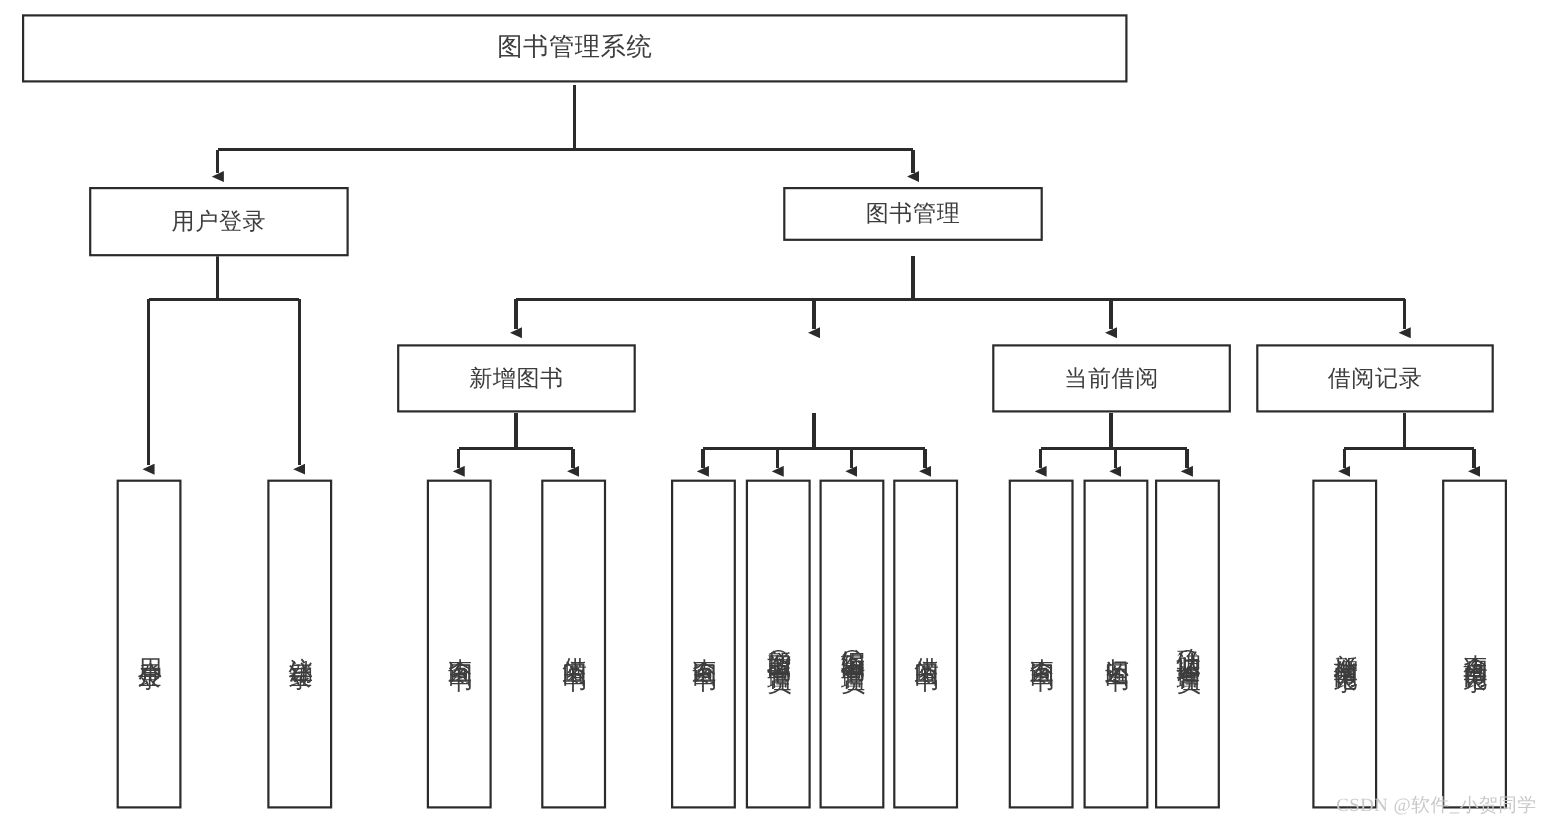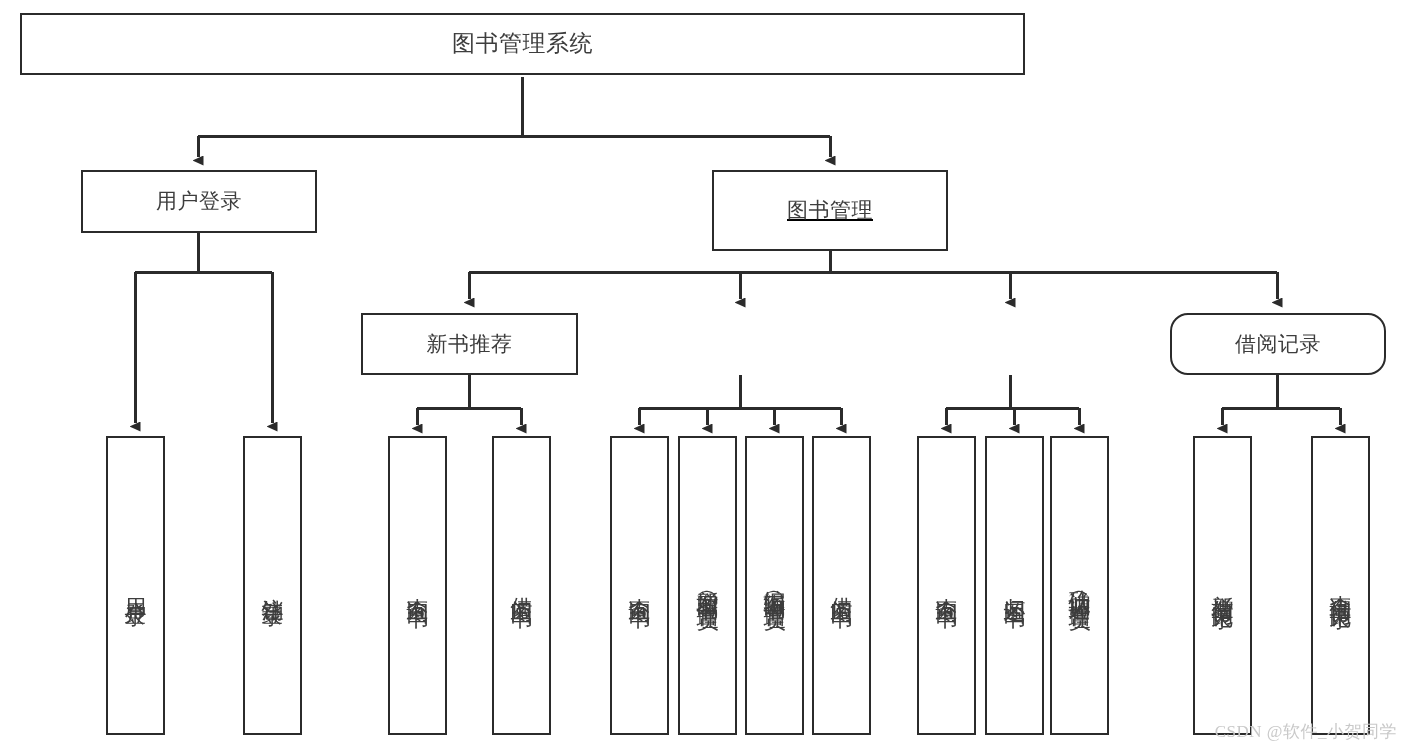--- a/index.html
+++ b/index.html
@@ -121,28 +121,31 @@
     </g>
   </svg>
 
   <div class="node root" style="left:20px; top:13px; width:1005px; height:62px;">
     <span class="node-label">图书管理系统</span>
   </div>
 
   <div class="node" style="left:81px; top:170px; width:236px; height:63px;">
     <span class="node-label">用户登录</span>
   </div>
-  <div class="node" style="left:712px; top:170px; width:236px; height:81px;text-decoration:underline;">
+  <div class="node" style="left:712px; top:170px; width:236px; height:49px;">
     <span class="node-label">图书管理</span>
   </div>
 
   <div class="node" style="left:361px; top:313px; width:217px; height:62px;">
-    <span class="node-label">新书推荐</span>
+    <span class="node-label">新增图书</span>
   </div>
-  <div class="node" style="left:1170px; top:313px; width:216px; height:62px;border-radius:18px;">
+  <div class="node" style="left:902px; top:313px; width:217px; height:62px;">
+    <span class="node-label">当前借阅</span>
+  </div>
+  <div class="node" style="left:1142px; top:313px; width:216px; height:62px;">
     <span class="node-label">借阅记录</span>
   </div>
 
   <div class="node vertical" style="left:106px; top:436px; width:59px; height:299px;">
     <span class="node-label">用户登录</span>
   </div>
   <div class="node vertical" style="left:243px; top:436px; width:59px; height:299px;">
     <span class="node-label">注销登录</span>
   </div>
 

